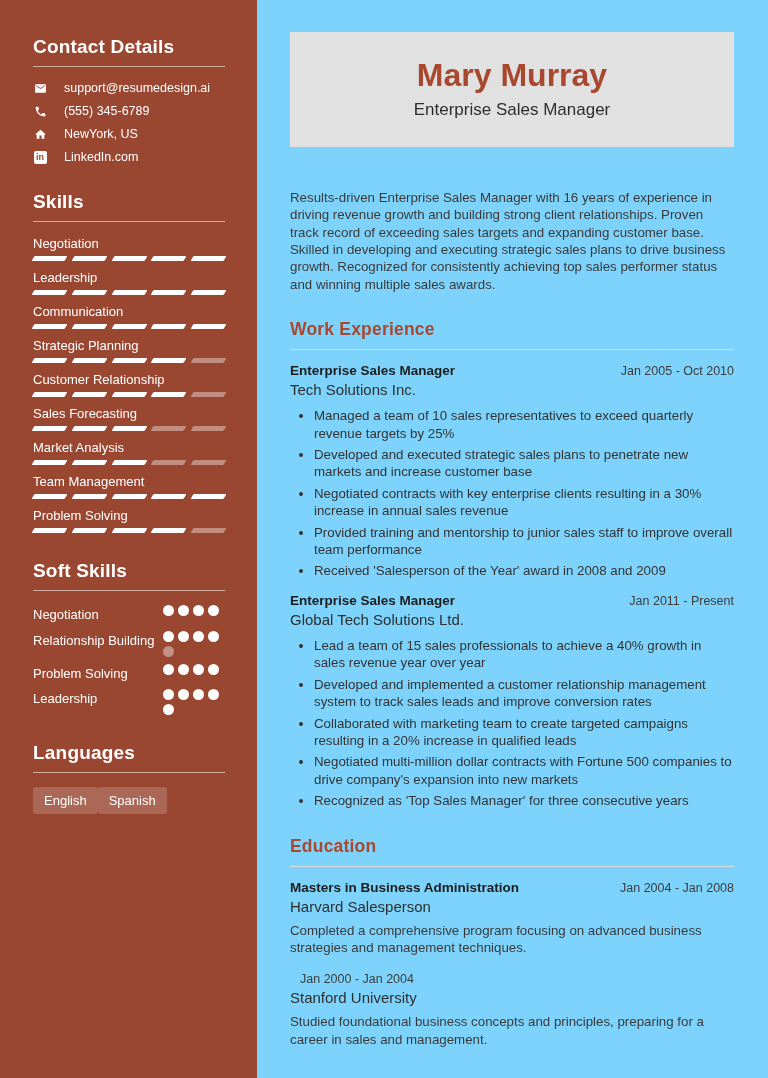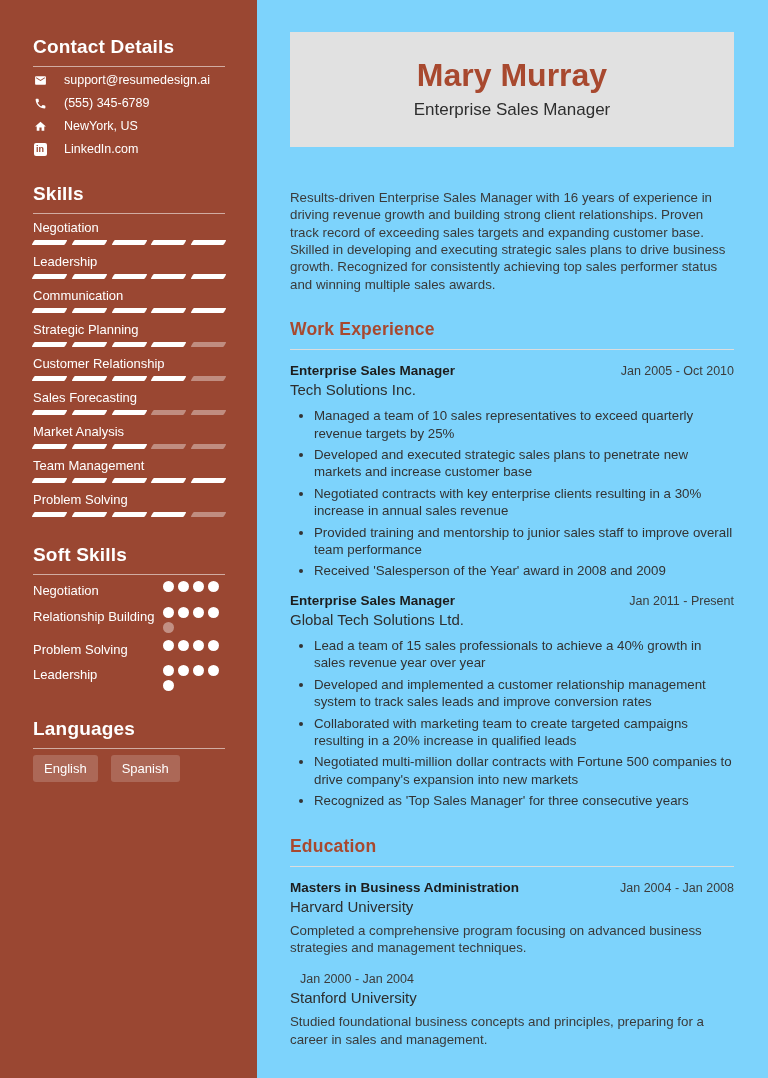--- a/index.html
+++ b/index.html
@@ -12,41 +12,41 @@
   *{margin:0;padding:0;box-sizing:border-box;}
   html,body{background:#fff;}
   body{font-family:"Liberation Sans", sans-serif;}
   .page{position:relative;width:768px;height:1078px;background:#ffffff;overflow:hidden;}
 
   
   .sidebar{position:absolute;left:0;top:0;width:257px;height:1078px;background:var(--sidebar-bg);
            color:#fff;padding:36px 32px 20px 33px;}
   .side-section{margin-bottom:27px;}
   .side-title{font-size:19px;font-weight:700;color:#fff;padding-bottom:8px;
-              border-bottom:1px solid rgba(255,255,255,0.55);margin-bottom:6px;letter-spacing:.2px;}
+              border-bottom:1px solid rgba(255,255,255,0.55);margin-bottom:14px;letter-spacing:.2px;}
   .contact-item{display:flex;align-items:center;gap:17px;margin-bottom:9px;font-size:12.5px;}
   .contact-item .cicon{width:14px;height:14px;flex:0 0 14px;display:flex;align-items:center;justify-content:center;}
   .contact-item svg{width:13px;height:13px;fill:#fff;}
   .li-badge{width:13px;height:13px;background:#fff;border-radius:2px;color:var(--sidebar-bg);
             font-size:9px;font-weight:700;line-height:13px;text-align:center;}
   .li-badge::before{content:"in";}
 
   .skill-item{margin-bottom:9px;}
   .skill-name{font-size:13px;color:#fff;margin-bottom:5px;}
   .skill-bar{display:flex;gap:7px;height:5px;margin-bottom:3px;}
   .seg{flex:1;height:5px;background:#fff;transform:skewX(-30deg);border-radius:1px;}
   .seg-off{background:rgba(255,255,255,0.38);}
 
   .soft-row{display:flex;justify-content:space-between;align-items:flex-start;margin-bottom:7px;}
   .soft-name{flex:1;font-size:13px;line-height:1.35;padding-right:6px;padding-top:1px;}
   .dots{width:62px;display:flex;flex-wrap:wrap;gap:4px;}
   .dot{width:11px;height:11px;border-radius:50%;background:#fff;}
   .dot-off{background:rgba(255,255,255,0.4);}
 
-  .lang-pills{display:flex;gap:13px;flex-wrap:wrap;}
+  .lang-pills{display:flex;gap:0;flex-wrap:wrap;}
   .pill{display:inline-block;background:rgba(255,255,255,0.18);color:#fff;font-size:13px;
         padding:6px 11px;border-radius:3px;}
 
   
   .main{position:absolute;left:257px;top:0;width:511px;height:1078px;background:#7dd3fc;
         padding:32px 34px 0 33px;color:var(--body-text);}
   .header-box{background:var(--header-bg);text-align:center;padding:25px 10px 27px;}
   .person-name{font-size:32px;font-weight:700;color:var(--accent);line-height:1.15;}
   .person-role{font-size:17px;color:#2e2e2e;margin-top:6px;}
 
@@ -297,21 +297,21 @@
       </ul>
     </div>
 
     <div class="section-title">Education</div>
 
     <div class="entry">
       <div class="entry-head">
         <span class="entry-title">Masters in Business Administration</span>
         <span class="entry-date">Jan 2004 - Jan 2008</span>
       </div>
-      <div class="entry-sub">Harvard University</div>
+      <div class="entry-sub">Harvard Salesperson</div>
       <p class="edu-desc">Completed a comprehensive program focusing on advanced business strategies and management techniques.</p>
     </div>
 
     <div class="entry">
       <div class="entry-head">
         <span class="entry-date">Jan 2000 - Jan 2004</span>
       </div>
       <div class="entry-sub">Stanford University</div>
       <p class="edu-desc">Studied foundational business concepts and principles, preparing for a career in sales and management.</p>
     </div>

